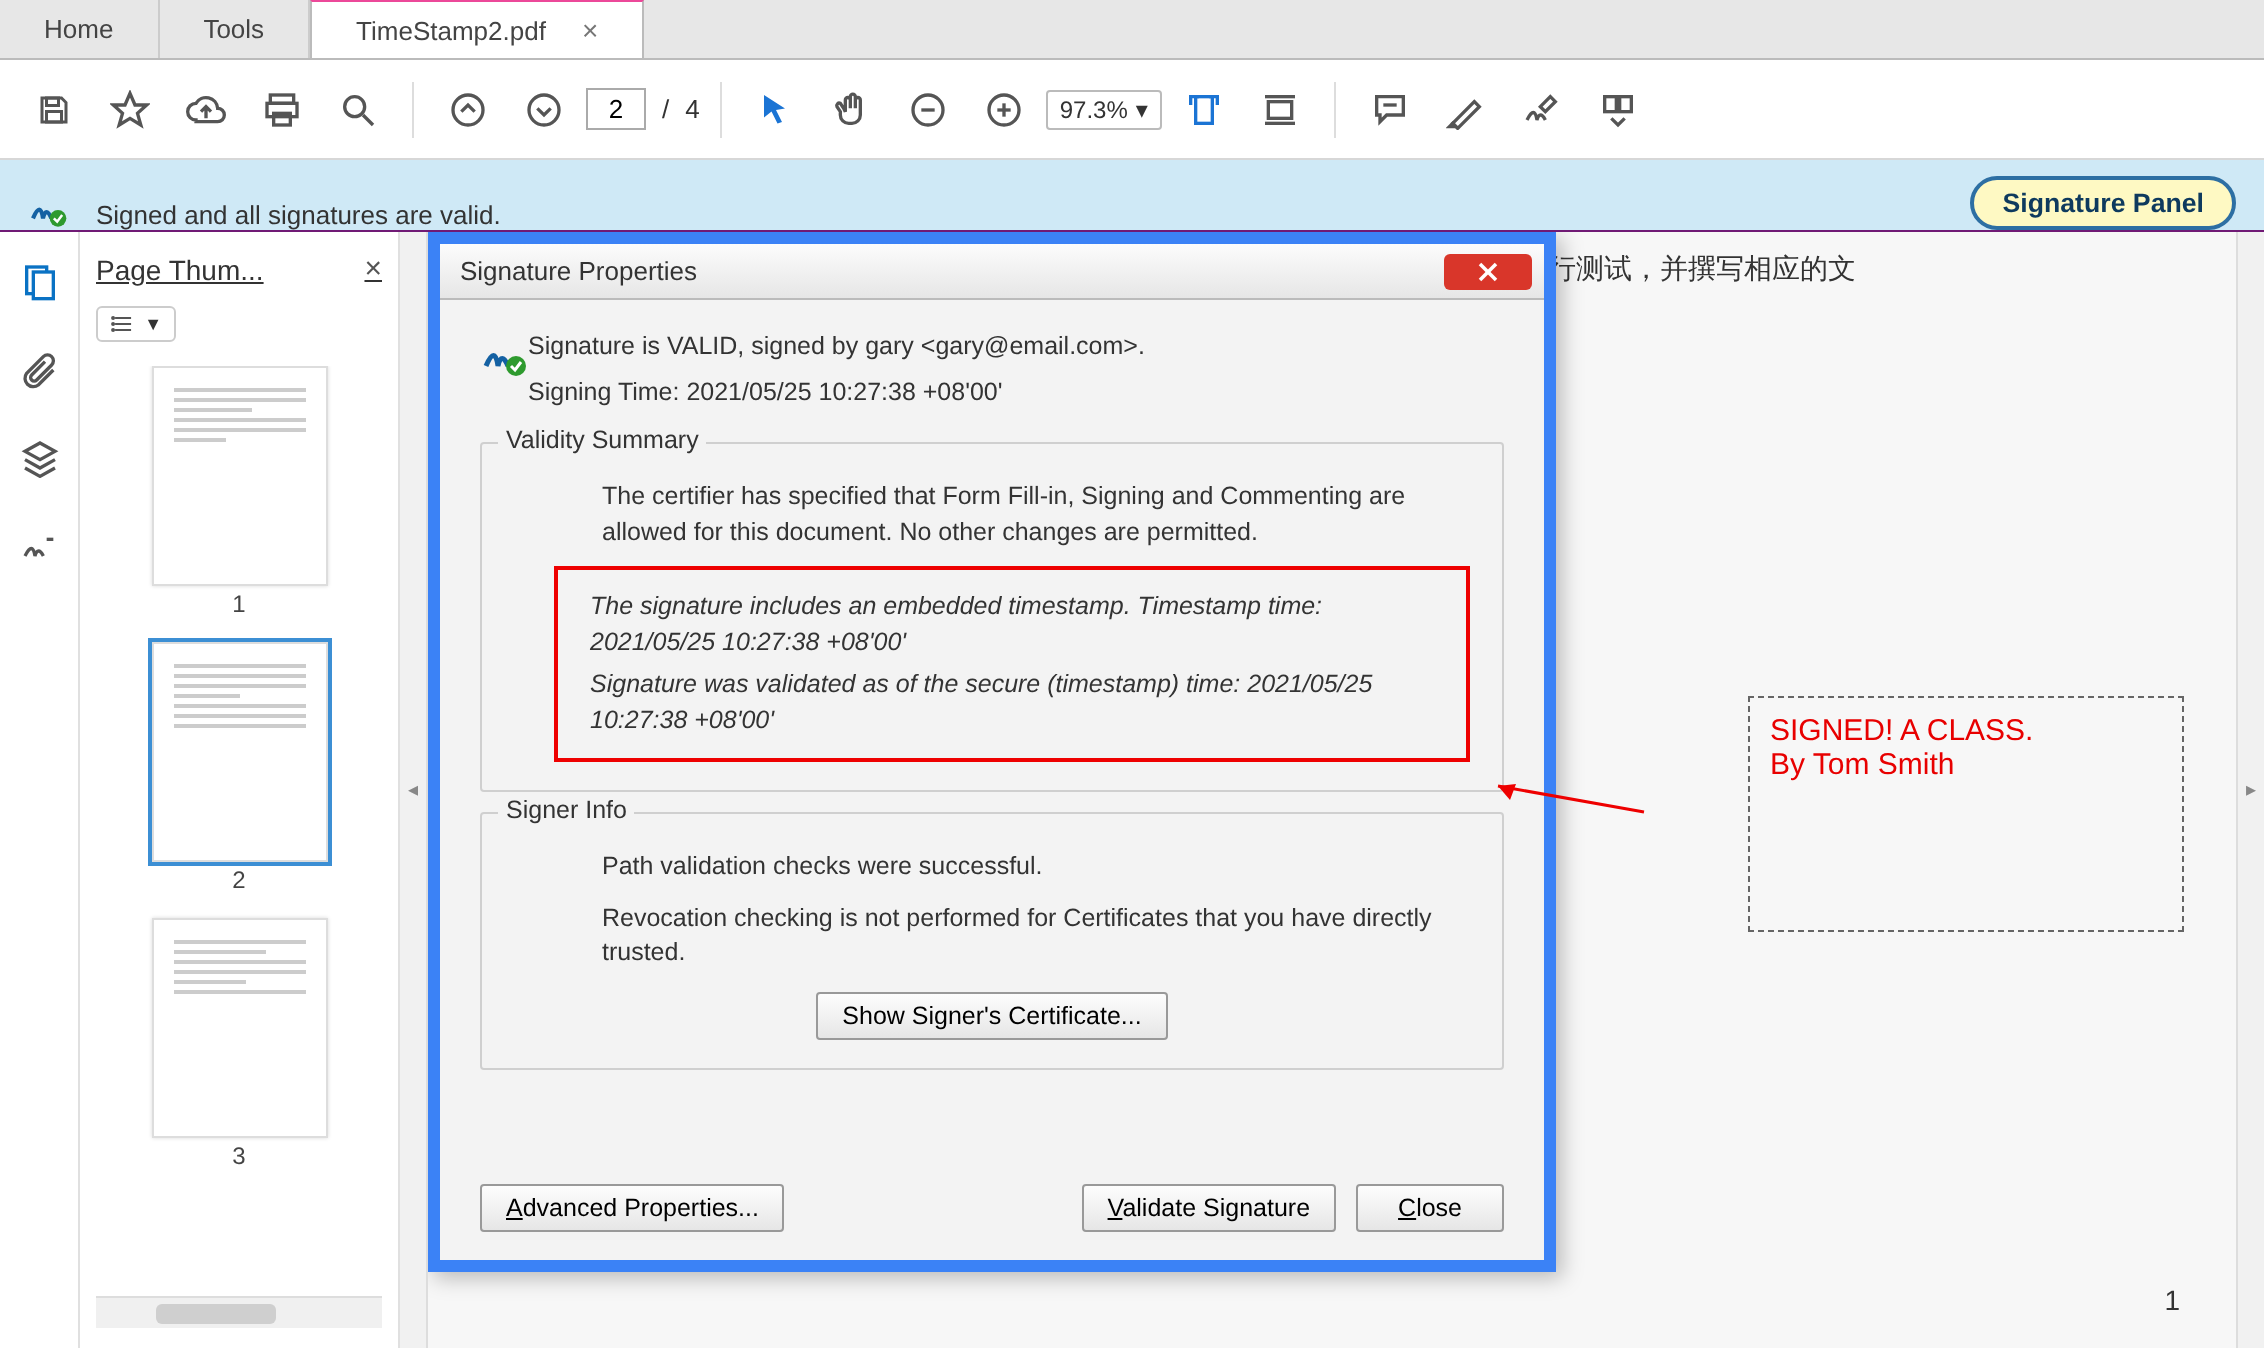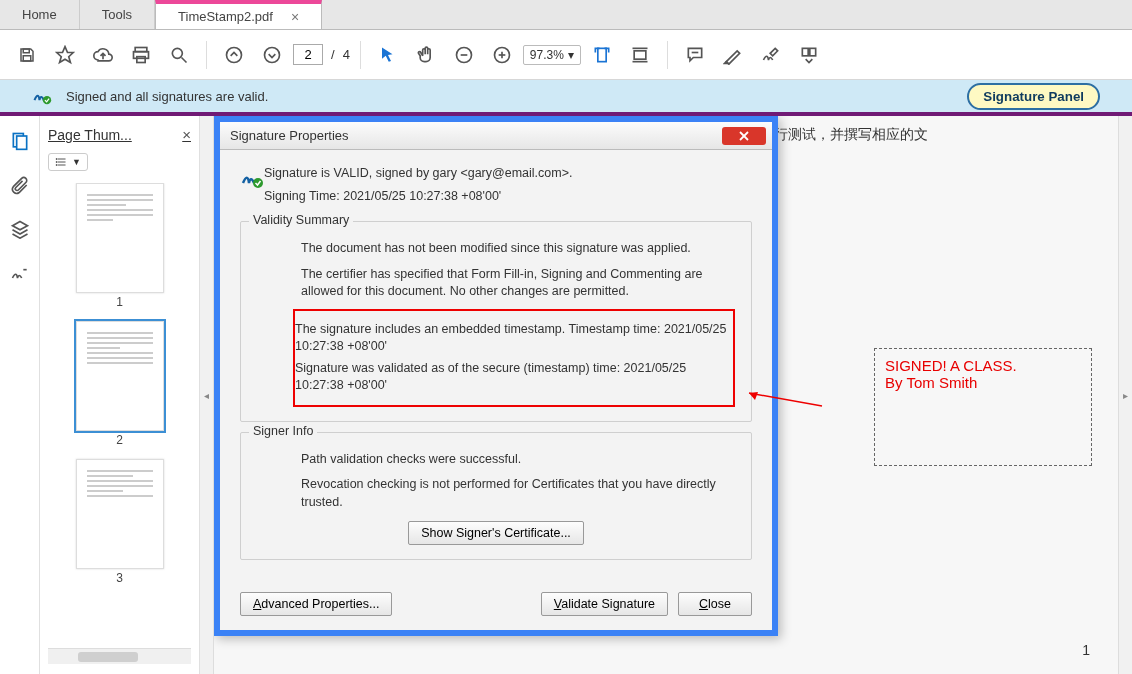--- a/index.html
+++ b/index.html
@@ -1,32 +1,32 @@
 <!DOCTYPE html>
 <html><head>
 <meta charset="utf-8">
 <style>
 * { box-sizing: border-box; margin: 0; padding: 0; font-family: "Segoe UI", Arial, sans-serif; }
 body { width: 1132px; height: 674px; background: #fff; overflow: hidden; position: relative; font-size: 13px; color: #333; }
 
 
 .tabs { display: flex; height: 30px; background: #e7e7e7; border-bottom: 1px solid #bbb; }
 .tab { padding: 0 22px; display: flex; align-items: center; border-right: 1px solid #ccc; cursor: pointer; color: #444; }
-.tab.active { background: #fff; border-top: 4px solid #ec4899; border-right: 1px solid #bbb; border-left: 1px solid #bbb; position: relative; top: 0; }
+.tab.active { background: #fff; border-top: 1px solid #ec4899; border-right: 1px solid #bbb; border-left: 1px solid #bbb; position: relative; top: 0; }
 .tab .close-x { margin-left: 18px; font-size: 14px; color: #777; }
 
 
 .toolbar { height: 50px; display: flex; align-items: center; padding: 0 10px; gap: 4px; border-bottom: 1px solid #d7d7d7; }
 .tbtn { width: 34px; height: 34px; display: flex; align-items: center; justify-content: center; border-radius: 3px; color: #555; }
 .sep { width: 1px; height: 28px; background: #ddd; margin: 0 6px; }
 .pageinput { width: 30px; text-align: center; border: 1px solid #aaa; padding: 2px; font-size: 13px; }
 .zoombox { display: flex; align-items: center; border: 1px solid #bbb; border-radius: 2px; padding: 2px 6px; gap: 4px; font-size: 12px; }
 
 
-.banner { height: 36px; background: #cfe9f6; display: flex; align-items: center; padding: 0 32px; gap: 14px; border-bottom: 4px solid #701a75; }
+.banner { height: 36px; background: #cfe9f6; display: flex; align-items: flex-end; padding: 0 14px; gap: 14px; border-bottom: 1px solid #701a75; }
 .banner .spacer { flex: 1; }
 .sigpanel-btn { border: 2px solid #2d6fa3; background: #fef9c3; color: #0e3a5e; font-weight: bold; padding: 4px 14px; border-radius: 16px; cursor: pointer; }
 
 
 .main { display: flex; height: calc(674px - 30px - 50px - 36px); position: relative; }
 .sidebar-icons { width: 40px; background: #fff; display: flex; flex-direction: column; align-items: center; padding-top: 14px; gap: 22px; border-right: 1px solid #e0e0e0; }
 .sidebar-icons .sicon { width: 22px; height: 22px; display:flex; align-items:center; justify-content:center; }
 .sicon.active { color: #0a72c4; }
 
 .thumbs { width: 160px; border-right: 1px solid #e0e0e0; padding: 10px 8px; display: flex; flex-direction: column; }
@@ -56,21 +56,21 @@
 .dlg-title { height: 28px; background: linear-gradient(#fcfcfc,#e6e6e6); display: flex; align-items: center; padding: 0 6px 0 10px; border-bottom: 1px solid #bbb; }
 .dlg-title .t { font-size: 13px; }
 .dlg-title .spacer { flex:1; }
 .dlg-close { width: 44px; height: 18px; background: #d9362a; border-radius: 3px; display:flex; align-items:center; justify-content:center; color:#fff; font-size:11px; }
 .dlg-body { padding: 12px 20px 14px 20px; }
 .sig-row { display: flex; margin-bottom: 14px; }
 .sig-row .txt { font-size: 12.5px; line-height: 1.8; }
 .fieldset { border: 1px solid #cfcfcf; border-radius: 2px; padding: 10px 16px 14px 16px; margin-bottom: 10px; position: relative; }
 .fieldset .legend { position: absolute; top: -9px; left: 8px; background: #f3f3f3; padding: 0 4px; font-size: 12.5px; }
 .fieldset p { font-size: 12.5px; margin: 8px 0 8px 44px; line-height: 1.4; }
-.redbox { border: 2px solid #e00; padding: 6px 0; margin: 6px 0 0 36px; }
+.redbox { border: 2px solid #e00; padding: 6px 16px; margin: 6px 0 0 20px; font-style: italic; }
 .redbox p { margin: 4px 0; font-size: 12.5px; }
 .dlg-btn { background: linear-gradient(#fdfdfd,#e6e6e6); border: 1px solid #999; border-radius: 2px; padding: 4px 12px; font-size: 12.5px; cursor: pointer; }
 .dlg-btn .u { text-decoration: underline; }
 .center-btn { display:flex; justify-content:center; margin-top: 10px; }
 .dlg-footer { display:flex; gap:10px; padding: 0 20px 0 20px; position:absolute; bottom: 14px; left:0; right:0; }
 .dlg-footer .spacer { flex:1; }
 
 
 .hscroll { height: 16px; background:#f0f0f0; border-top:1px solid #ddd; display:flex; align-items:center; }
 .hscroll .thumb-sb { width:60px; height:10px; background:#cfcfcf; border-radius:3px; margin-left:30px; }
@@ -341,21 +341,20 @@
               </svg>
             </span>
           <div class="txt">
             <div>Signature is VALID, signed by gary &lt;gary@email.com&gt;.</div>
             <div>Signing Time:  2021/05/25 10:27:38 +08'00'</div>
           </div>
         </div>
 
         <div class="fieldset">
           <div class="legend">Validity Summary</div>
-          <p>The document has not been modified since this signature was applied.</p>
           <p>The certifier has specified that Form Fill-in, Signing and Commenting are allowed for this document. No other changes are permitted.</p>
           <div class="redbox">
             <p>The signature includes an embedded timestamp. Timestamp time: 2021/05/25 10:27:38 +08'00'</p>
             <p>Signature was validated as of the secure (timestamp) time: 2021/05/25 10:27:38 +08'00'</p>
           </div>
         </div>
 
         <div class="fieldset">
           <div class="legend">Signer Info</div>
           <p>Path validation checks were successful.</p>

